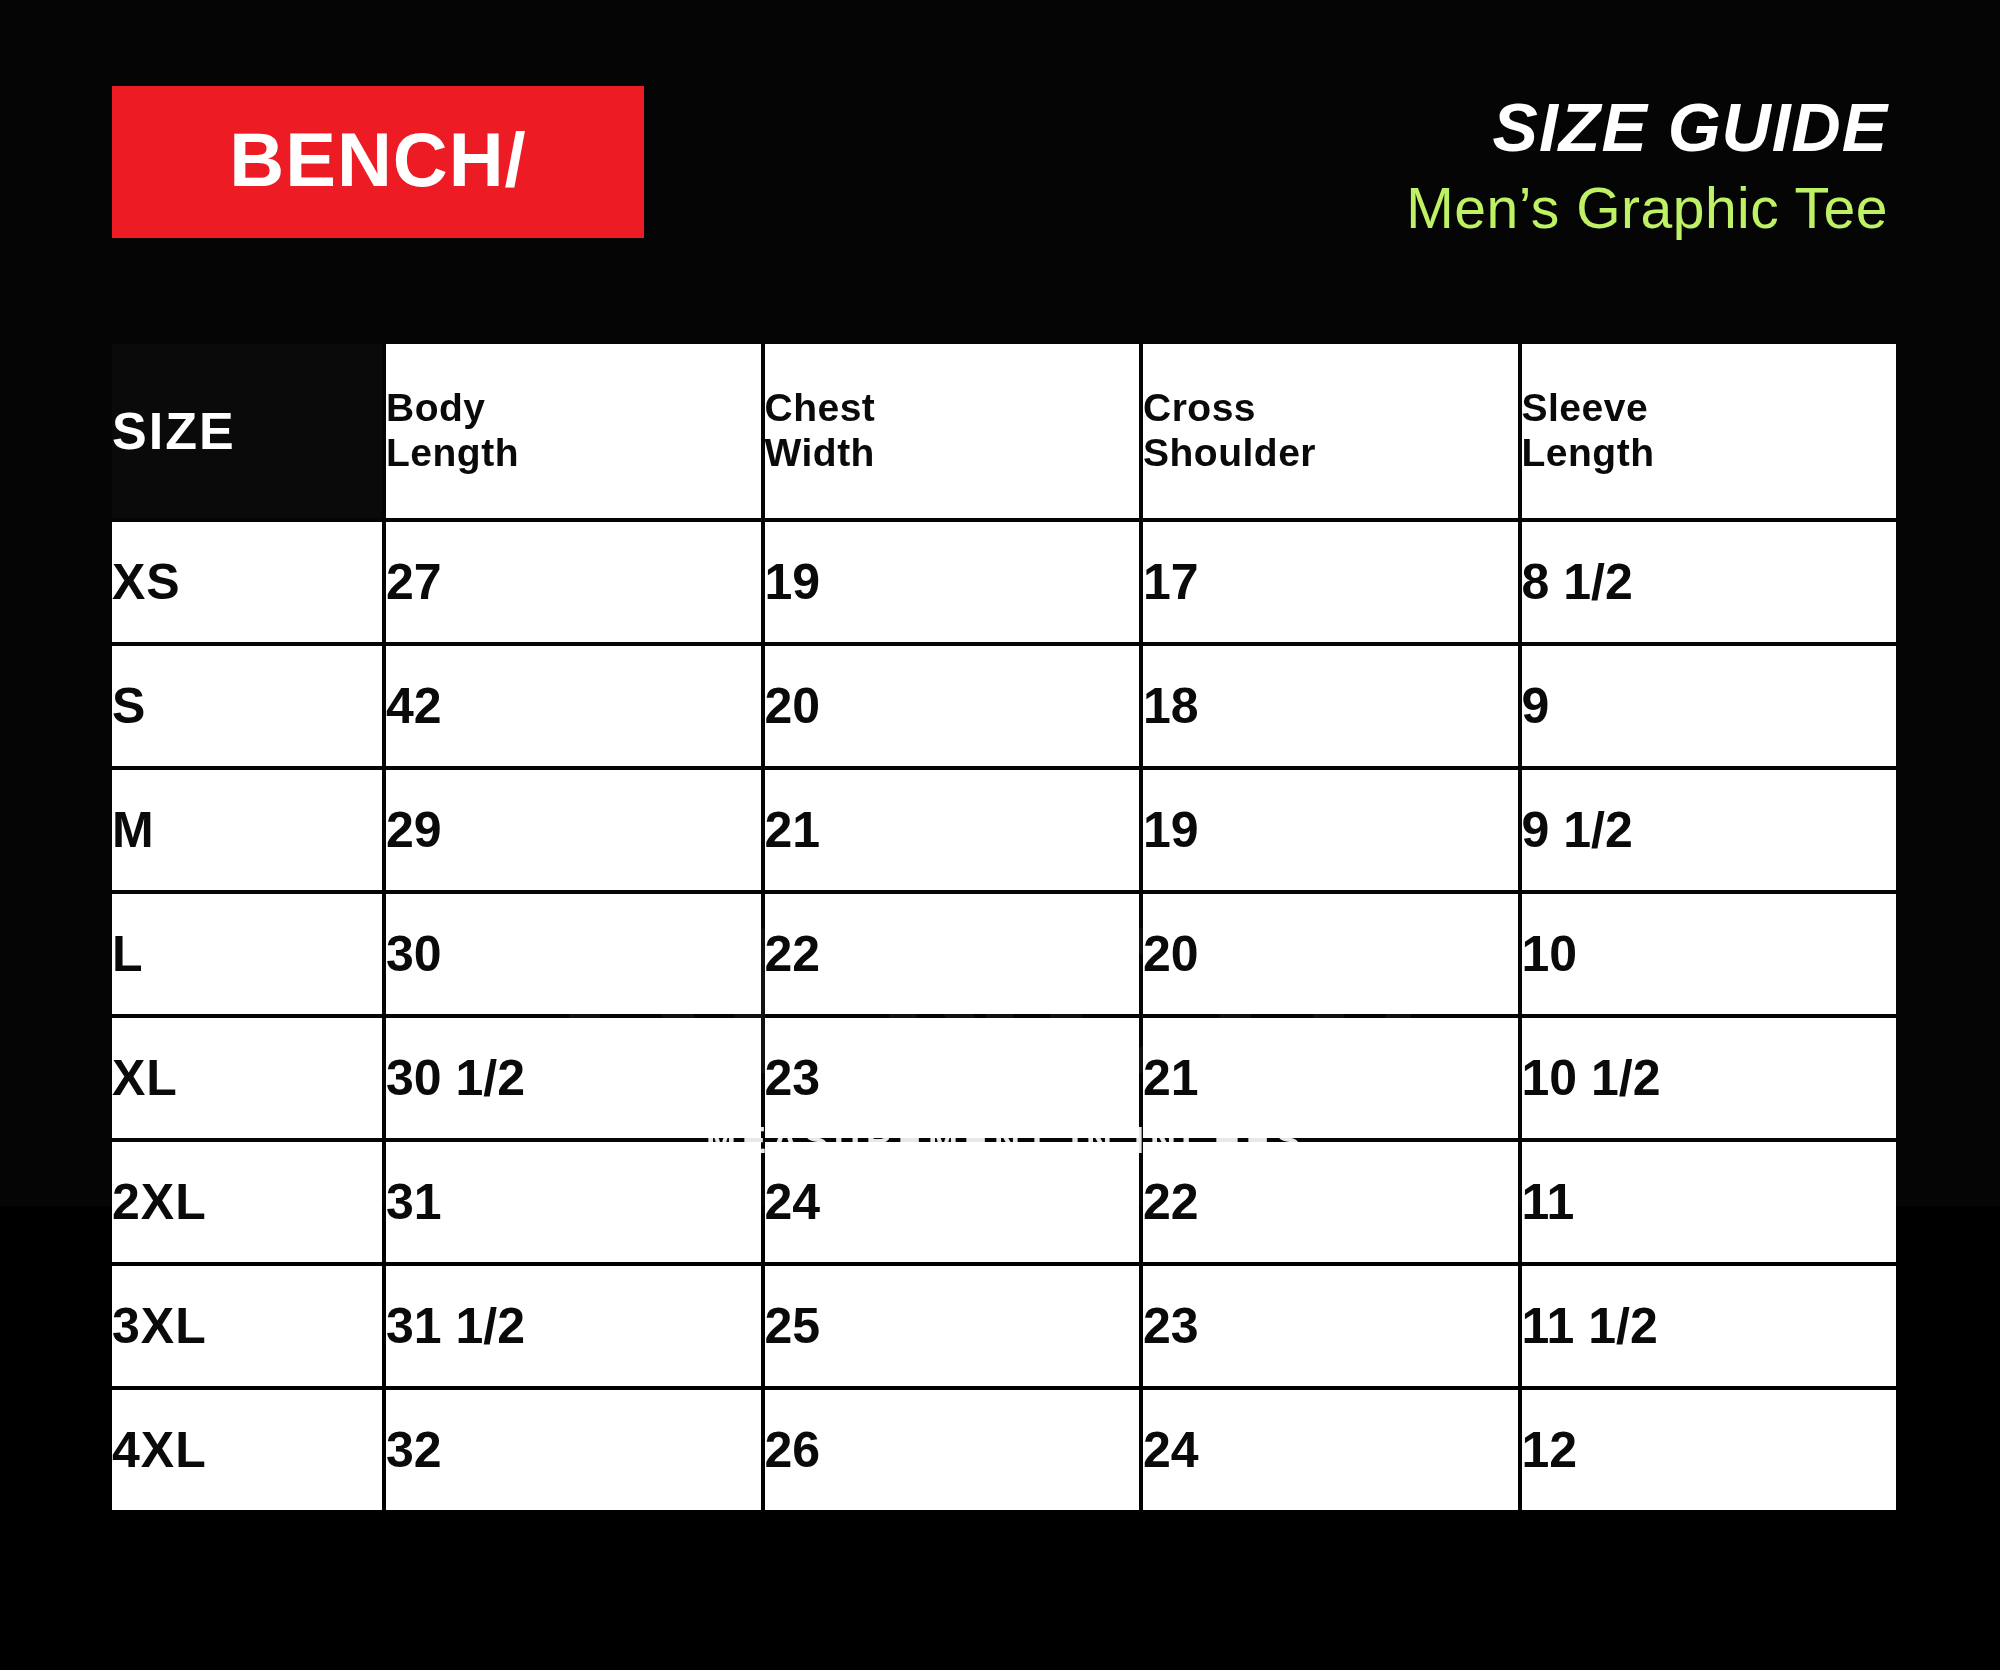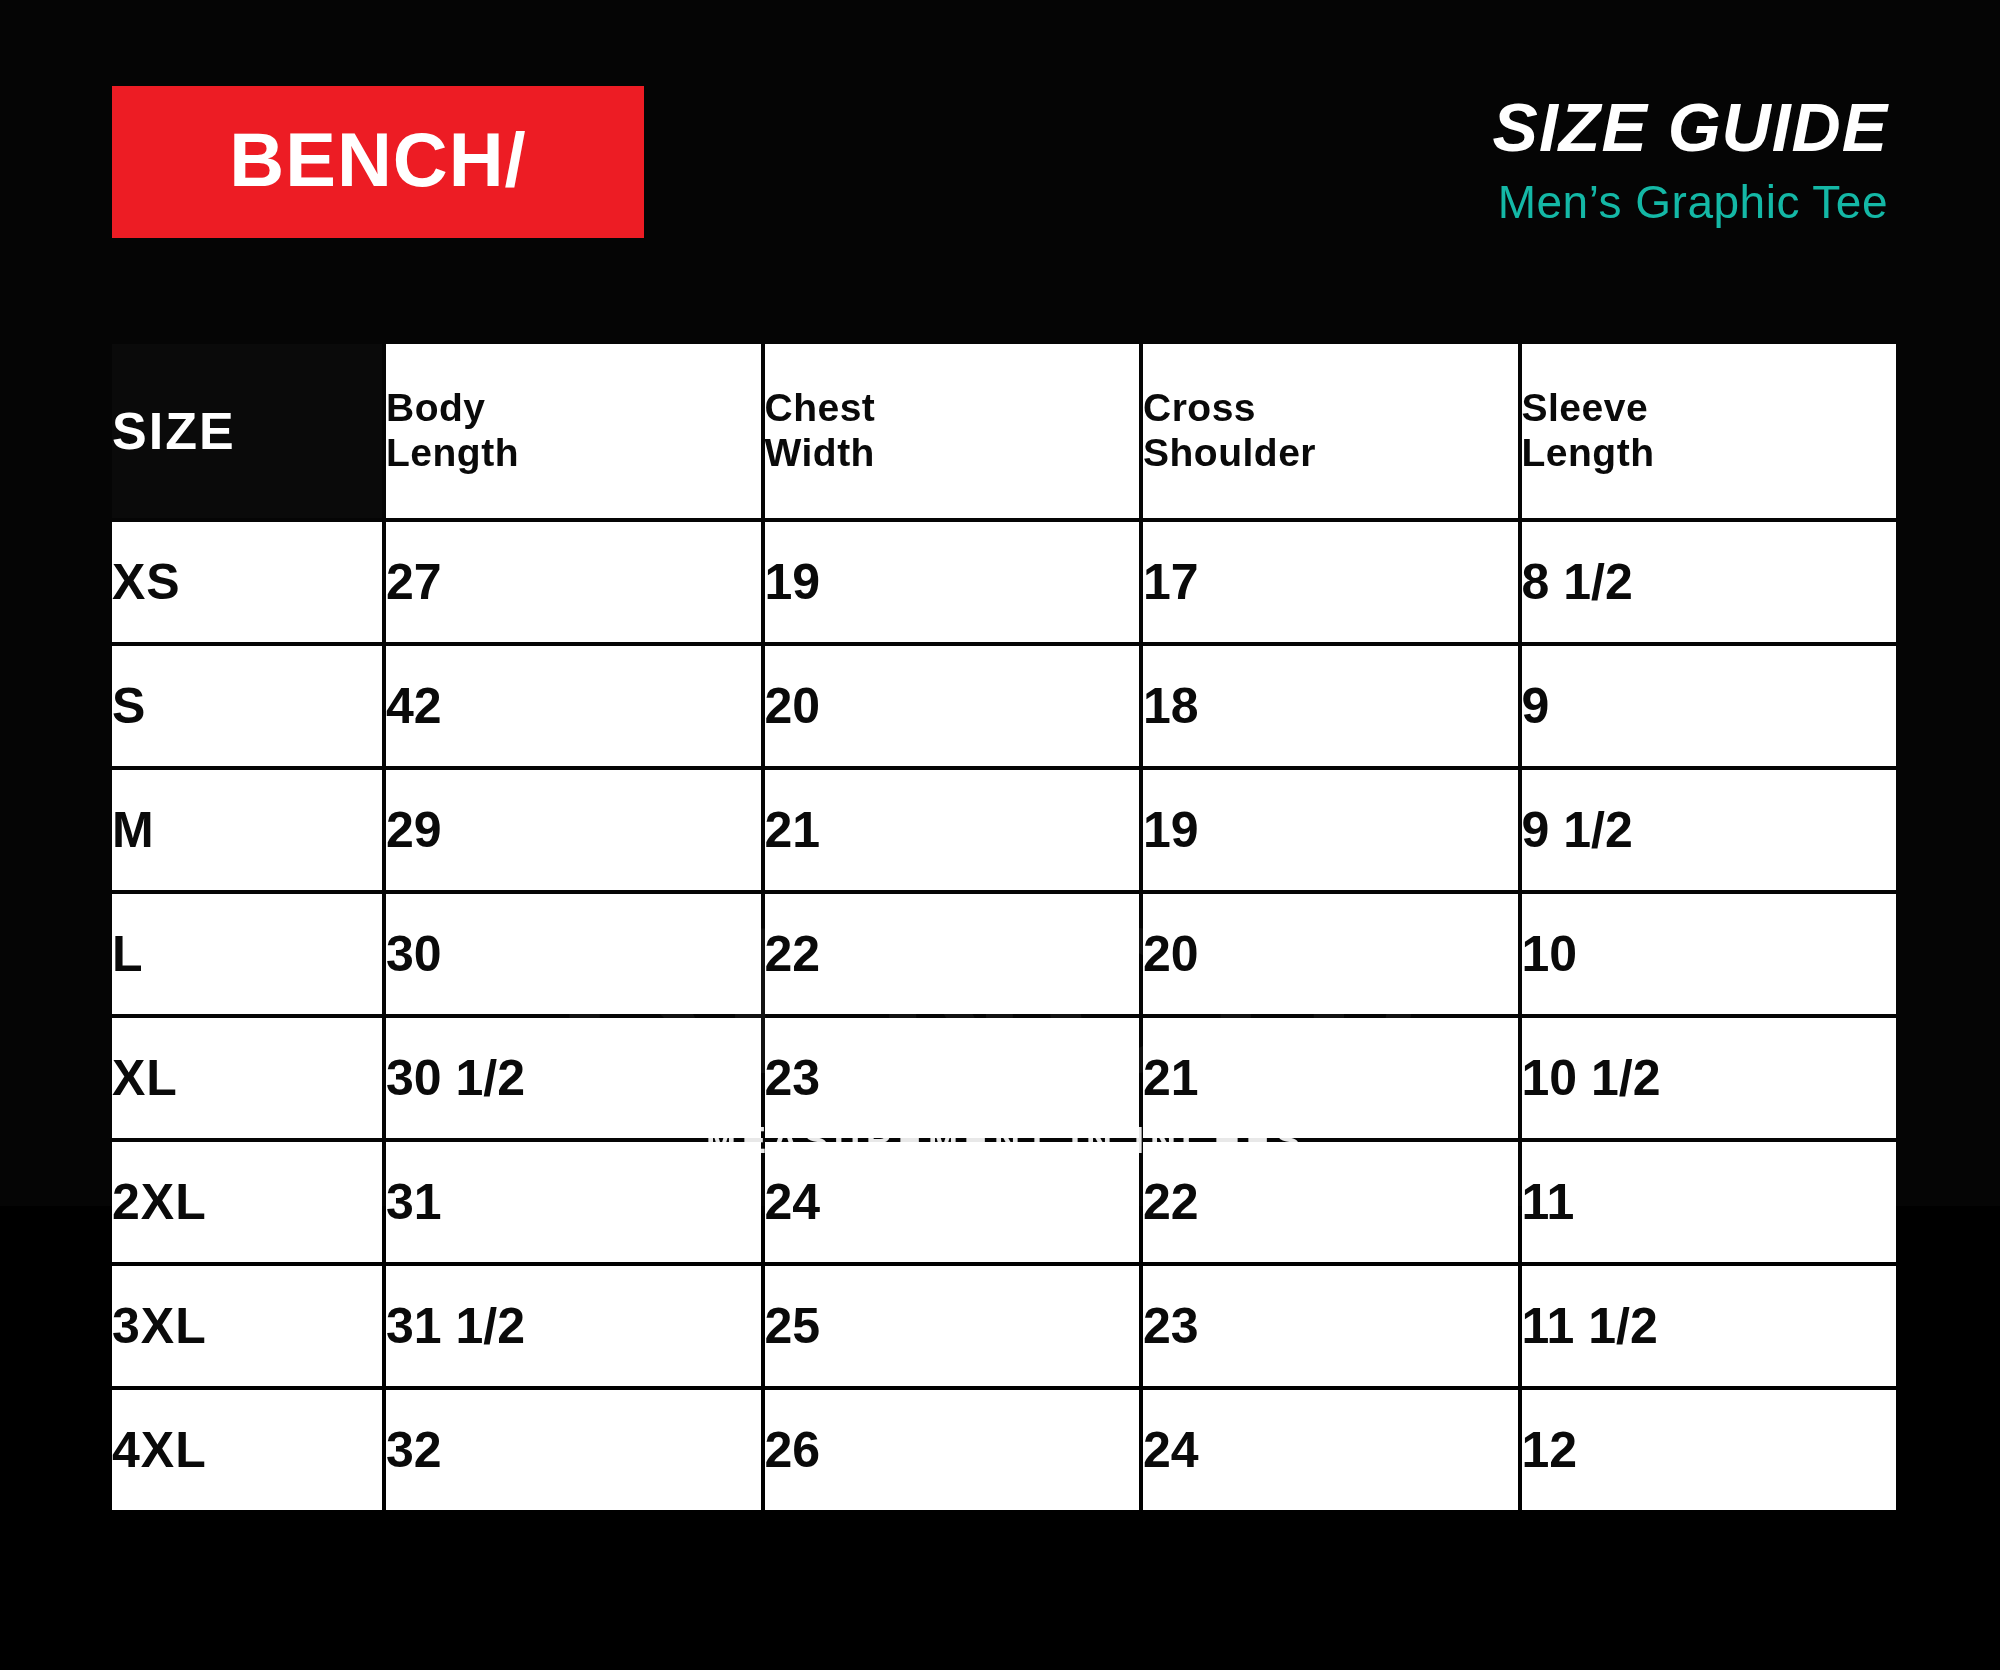--- a/index.html
+++ b/index.html
@@ -50,25 +50,26 @@
   }
   .guide-title {
     color: #ffffff;
     font-size: 68px;
     font-weight: bold;
     font-style: italic;
     letter-spacing: 1px;
     line-height: 1.05;
   }
   .guide-sub {
-    color: #14b8a6;
-    font-size: 46px;
+    color: #bef264;
+    font-size: 57px;
     font-weight: normal;
     letter-spacing: 0.5px;
     margin-top: 12px;
+    text-align: center;
   }
 
   
   .watermark {
     position: absolute;
     top: 880px;
     left: 0;
     width: 2000px;
     text-align: center;
     font-size: 210px;

